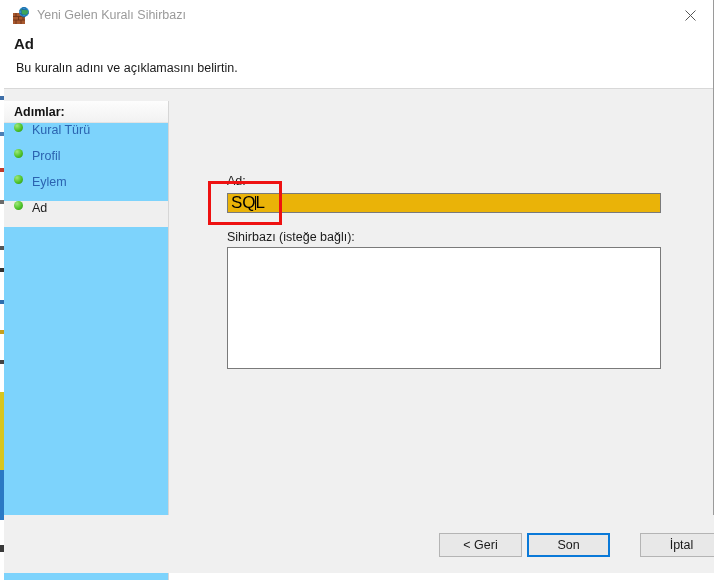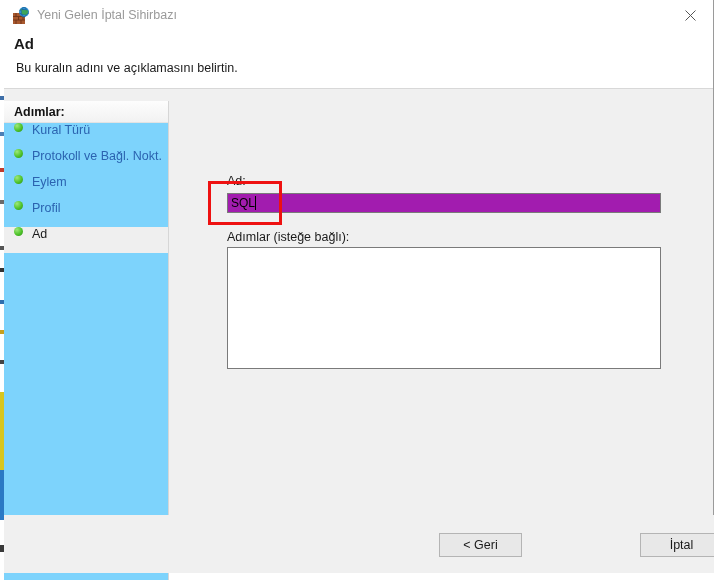--- a/index.html
+++ b/index.html
@@ -201,25 +201,25 @@
   }
   #label-ad   { left: 57px; top: 85px; }
   #label-desc { left: 57px; top: 141px; }
 
   .text-input {
     position: absolute;
     left: 57px;
     top: 104px;
     width: 434px;
     height: 20px;
-    background: #a21caf;
+    background: #eab308;
     border: 1px solid #7a7a7a;
     box-sizing: border-box;
     font-family: "Liberation Sans", sans-serif;
-    font-size: 12px;
+    font-size: 17px;
     color: #000000;
     padding: 0 3px;
     outline: none;
   }
   .caret {
     position: absolute;
     left: 85px;
     top: 107px;
     width: 1px;
     height: 14px;
@@ -308,21 +308,21 @@
             <line x1="3" y1="13" x2="3" y2="17"></line>
             <line x1="8" y1="13" x2="8" y2="17"></line>
           </g>
           <circle cx="11" cy="5" r="5" fill="#2e8fd0"></circle>
           <path d="M6.6 3.4 Q9 2 11.6 2.6 Q13.6 3.2 15.4 4.6" stroke="#1a5e93" stroke-width="0.8" fill="none"></path>
           <path d="M6.3 6.2 Q9 7.6 12 7.4 Q14.2 7.1 15.8 6" stroke="#1a5e93" stroke-width="0.8" fill="none"></path>
           <ellipse cx="11" cy="5" rx="2.3" ry="5" stroke="#1a5e93" stroke-width="0.8" fill="none"></ellipse>
           <path d="M7.4 1.8 Q9.4 3.6 8.6 6.4 Q10.8 8 13.6 7.6 Q15.4 6 15.2 3.6 Q12.4 2.6 10 3.2 Z" fill="#3fa94e" opacity="0.9"></path>
         </svg>
       </span>
-      <span class="title-text">Yeni Gelen İptal Sihirbazı</span>
+      <span class="title-text">Yeni Gelen Kuralı Sihirbazı</span>
       <div class="close-btn">
         <svg width="11" height="11" viewBox="0 0 11 11">
           <line x1="0.5" y1="0.5" x2="10.5" y2="10.5" stroke="#555" stroke-width="1"></line>
           <line x1="10.5" y1="0.5" x2="0.5" y2="10.5" stroke="#555" stroke-width="1"></line>
         </svg>
       </div>
     </div>
 
     <div class="header">
       <div class="header-title">Ad</div>
@@ -335,48 +335,45 @@
         <div class="steps-header">
           <span>Adımlar:</span>
         </div>
 
         <div class="step">
           <span class="step-bullet"></span>
           <span class="step-label">Kural Türü</span>
         </div>
         <div class="step">
           <span class="step-bullet"></span>
-          <span class="step-label">Protokoll ve Bağl. Nokt.</span>
+          <span class="step-label">Profil</span>
         </div>
         <div class="step">
           <span class="step-bullet"></span>
           <span class="step-label">Eylem</span>
-        </div>
-        <div class="step">
-          <span class="step-bullet"></span>
-          <span class="step-label">Profil</span>
         </div>
         <div class="step current">
           <span class="step-bullet"></span>
           <span class="step-label">Ad</span>
         </div>
       </div>
 
       <div class="content">
         <div class="field-label" id="label-ad">Ad:</div>
         <input class="text-input" id="name-input" type="text" value="SQL" style="">
         <div class="caret"></div>
 
-        <div class="field-label" id="label-desc">Adımlar (isteğe bağlı):</div>
+        <div class="field-label" id="label-desc">Sihirbazı (isteğe bağlı):</div>
         <textarea class="text-area" id="desc-area" placeholder="" style=""></textarea>
       </div>
     </div>
 
     <div class="footer">
       <button class="btn" id="btn-back">&lt; Geri</button>
+      <button class="btn" id="btn-finish">Son</button>
       <button class="btn" id="btn-cancel">İptal</button>
     </div>
 
   </div>
 
   <div class="highlight-box"></div>
 
 </div>
 
 </body></html>

